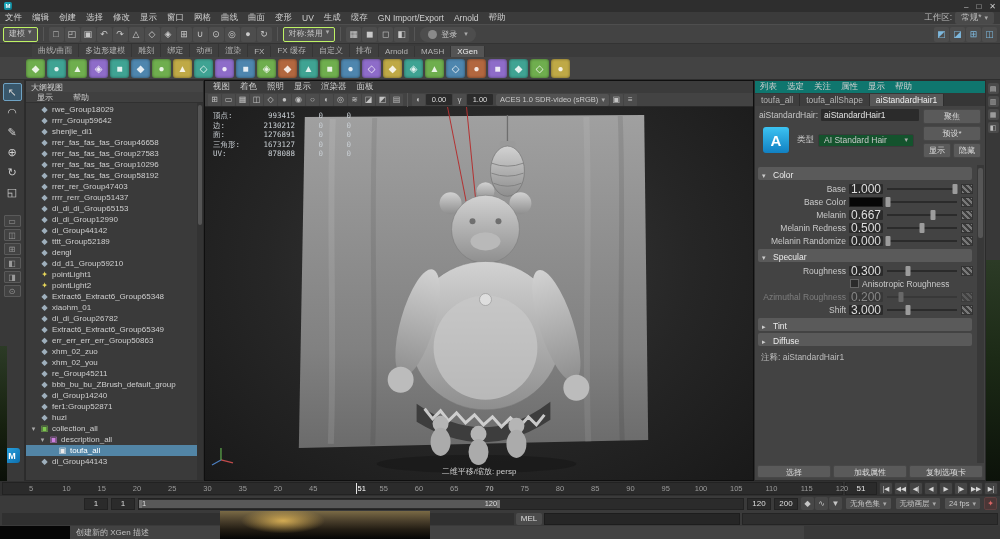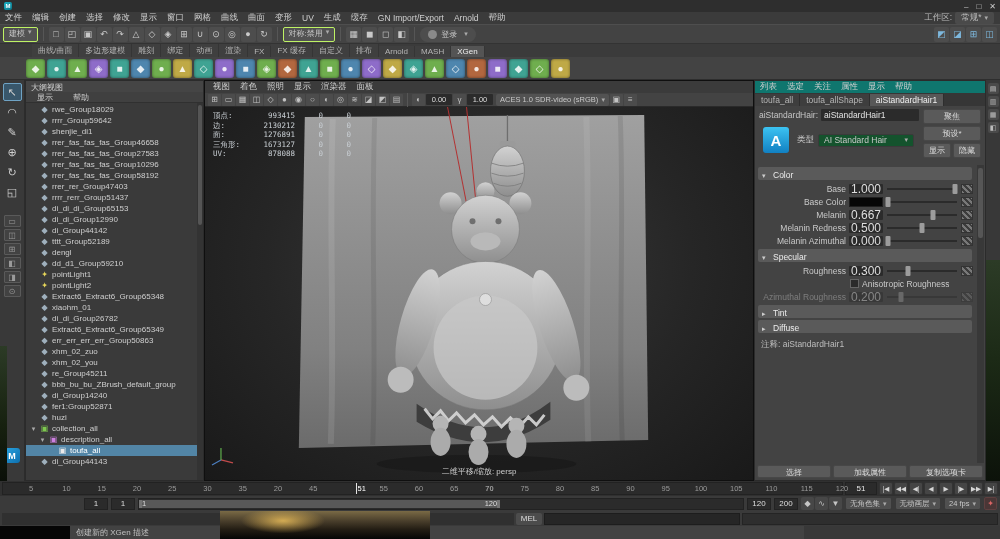--- a/index.html
+++ b/index.html
@@ -787,21 +787,21 @@
               <span class="ae-slider">
                 <i class="ae-handle" style="left: 50%;"></i>
               </span>
               <span class="ae-map"></span>
             </div>
           </div>
 
           <div class="ae-item" data-kind="row" data-type="slider">
 
             <div class="ae-row">
-              <span class="ae-label">Melanin Azimuthal</span>
+              <span class="ae-label">Melanin Randomize</span>
 
               <span class="ae-value">0.000</span>
 
               <span class="ae-slider">
                 <i class="ae-handle" style="left: 2%;"></i>
               </span>
               <span class="ae-map"></span>
             </div>
           </div>
 
@@ -844,20 +844,33 @@
               <span class="ae-value">0.200</span>
 
               <span class="ae-slider">
                 <i class="ae-handle" style="left: 20%;"></i>
               </span>
               <span class="ae-map"></span>
             </div>
           </div>
 
 
+          <div class="ae-item" data-kind="row" data-type="slider">
+
+            <div class="ae-row">
+              <span class="ae-label">Shift</span>
+
+              <span class="ae-value">3.000</span>
+
+              <span class="ae-slider">
+                <i class="ae-handle" style="left: 30%;"></i>
+              </span>
+              <span class="ae-map"></span>
+            </div>
+          </div>
 
           <div class="ae-item" data-kind="header">
             <div class="ae-header">
               <span class="ae-arrow">▸</span>
               <span>Tint</span>
             </div>
 
           </div>
 
           <div class="ae-item" data-kind="header">

